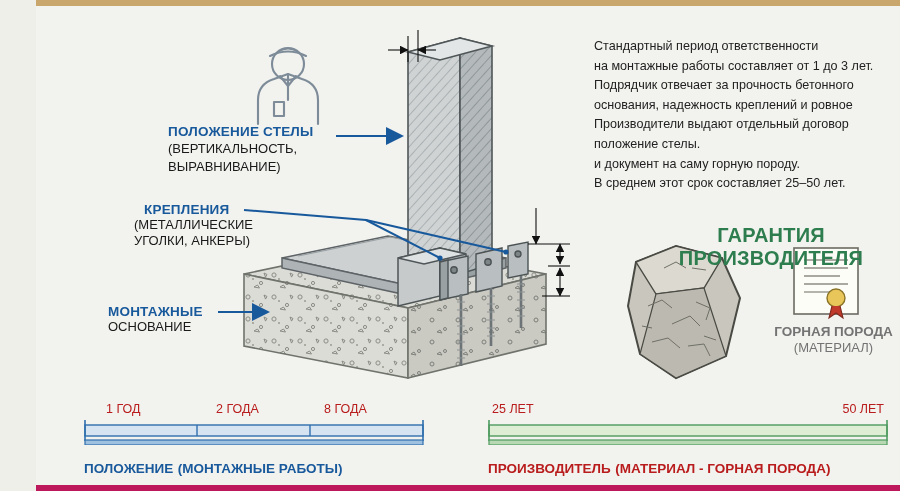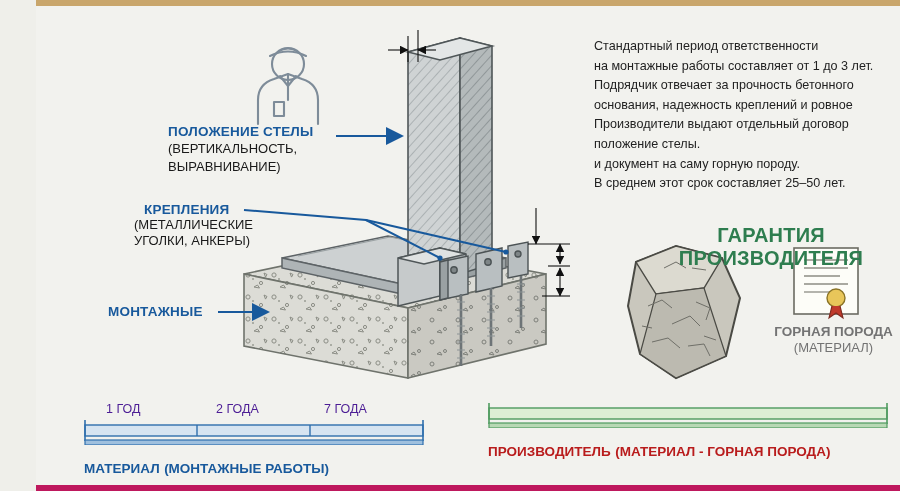--- a/index.html
+++ b/index.html
@@ -41,21 +41,21 @@
     left:600px;top:218px;width:270px;text-align:center;
     color:#2e7d4f;font-weight:bold;font-size:20px;letter-spacing:.2px;
   }
   #lbl-poroda{
     left:715px;top:318px;width:165px;text-align:center;
   }
   #lbl-poroda .g1{color:#737373;font-weight:bold;font-size:13.5px;display:block;}
   #lbl-poroda .g2{color:#737373;font-size:13px;display:block;margin-top:1px;}
 
   
-  .tl-tick{font-size:12.5px;color:#4c1d95;}
+  .tl-tick{font-size:12.5px;color:#b91c1c;}
   #tl-left{left:48px;top:396px;width:340px;}
   #tl-right{left:452px;top:396px;width:400px;}
 
   .cap-blue{color:#18599c;font-weight:bold;font-size:13.5px;}
   .cap-green{color:#b91c1c;font-weight:bold;font-size:13.5px;}
 
   .tl-labels{position:relative;height:17px;}
   .tl-labels span{position:absolute;top:0;}
 
   
@@ -238,50 +238,55 @@
   </div>
 
   <div class="abs" id="lbl-krep">
     <div class="lbl-blue">КРЕПЛЕНИЯ</div>
     <div class="lbl-sub">(МЕТАЛЛИЧЕСКИЕ</div>
     <div class="lbl-sub">УГОЛКИ, АНКЕРЫ)</div>
   </div>
 
   <div class="abs" id="lbl-beton">
     <div class="lbl-blue">МОНТАЖНЫЕ</div>
+    <div class="lbl-sub">ОСНОВАНИЕ</div>
   </div>
 
   <div class="abs" id="lbl-garantiya">ГАРАНТИЯ ПРОИЗВОДИТЕЛЯ</div>
 
   <div class="abs" id="lbl-poroda">
     <span class="g1">ГОРНАЯ ПОРОДА</span>
     <span class="g2">(МАТЕРИАЛ)</span>
   </div>
 
   <div class="abs" id="tl-left">
     <div class="tl-labels">
       <span class="tl-tick" style="left:22px">1 ГОД</span>
       <span class="tl-tick" style="left:132px">2 ГОДА</span>
-      <span class="tl-tick" style="left:240px">7 ГОДА</span>
+      <span class="tl-tick" style="left:240px">8 ГОДА</span>
     </div>
     <svg width="340" height="26" viewBox="0 0 340 26">
       <rect x="1" y="6" width="338" height="11" fill="#d6e4f1" stroke="#2f6fad" stroke-width="1.4"></rect>
       <line x1="113" y1="6" x2="113" y2="17" stroke="#2f6fad" stroke-width="1.4"></line>
       <line x1="226" y1="6" x2="226" y2="17" stroke="#2f6fad" stroke-width="1.4"></line>
       <line x1="1" y1="1" x2="1" y2="22" stroke="#2f6fad" stroke-width="1.6"></line>
       <line x1="339" y1="1" x2="339" y2="22" stroke="#2f6fad" stroke-width="1.6"></line>
       <rect x="1" y="21" width="338" height="5" fill="#9fc0de" stroke="#2f6fad" stroke-width="1.2"></rect>
     </svg>
     <div style="margin-top:14px">
-      <span class="cap-blue">МАТЕРИАЛ</span>
+      <span class="cap-blue">ПОЛОЖЕНИЕ</span>
       <span class="cap-blue">(МОНТАЖНЫЕ РАБОТЫ)</span>
     </div>
   </div>
 
   <div class="abs" id="tl-right">
+    <div class="tl-labels">
+      <span class="tl-tick" style="left:4px">25 ЛЕТ</span>
+      <span class="tl-tick" style="right:4px">50 ЛЕТ</span>
+    </div>
     <svg width="400" height="26" viewBox="0 0 400 26">
       <rect x="1" y="6" width="398" height="11" fill="#ddeed4" stroke="#4f9b5f" stroke-width="1.4"></rect>
       <line x1="1" y1="1" x2="1" y2="22" stroke="#4f9b5f" stroke-width="1.6"></line>
       <line x1="399" y1="1" x2="399" y2="22" stroke="#4f9b5f" stroke-width="1.6"></line>
       <rect x="1" y="21" width="398" height="5" fill="#b8d8b4" stroke="#4f9b5f" stroke-width="1.2"></rect>
     </svg>
     <div style="margin-top:14px">
       <span class="cap-green">ПРОИЗВОДИТЕЛЬ</span>
       <span class="cap-green">(МАТЕРИАЛ - ГОРНАЯ ПОРОДА)</span>
     </div>

